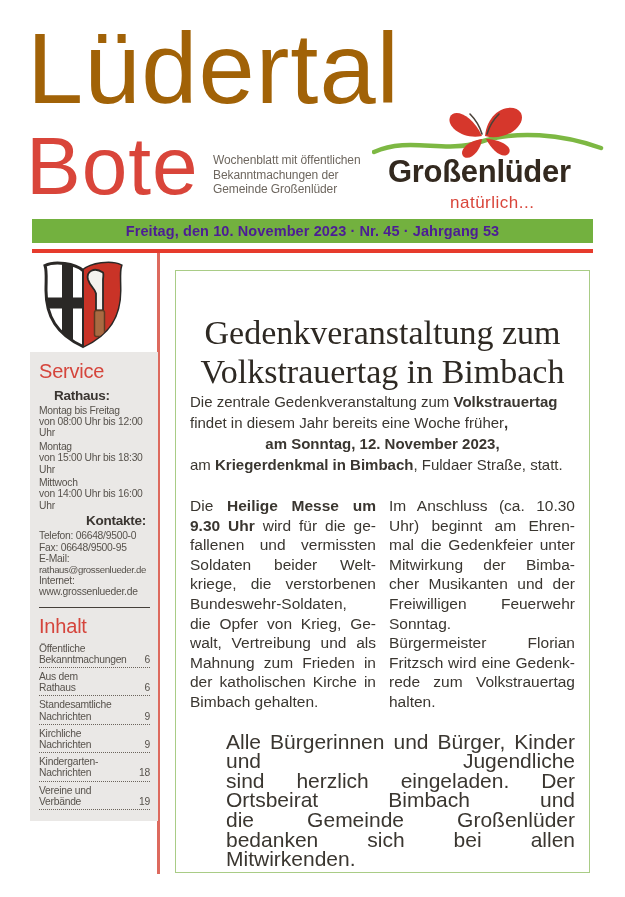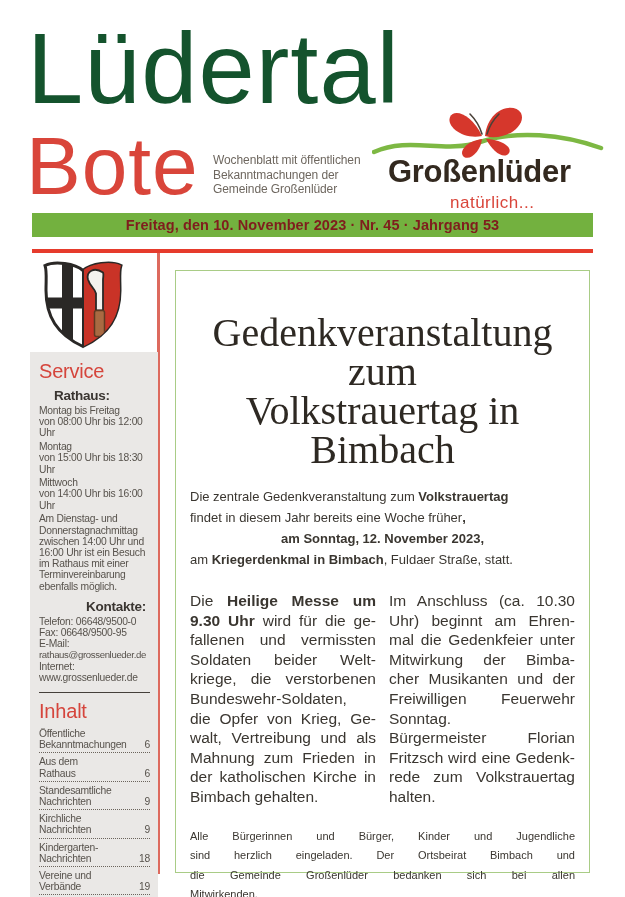--- a/index.html
+++ b/index.html
@@ -1,39 +1,39 @@
 <!DOCTYPE html>
 <html lang="de"><head>
 <meta charset="utf-8">
 <style>
   html,body{margin:0;padding:0;background:#fff;}
   .page{position:relative;width:625px;height:897px;background:#ffffff;overflow:hidden;
         font-family:"Liberation Sans",sans-serif;color:#3a3630;}
 
   
   .title-top{position:absolute;left:27px;top:16px;font-size:101px;line-height:104px;
-             font-weight:300;letter-spacing:1px;color:#14532d;}
+             font-weight:300;letter-spacing:1px;color:#a16207;}
   .title-bottom{position:absolute;left:26px;top:124px;font-size:82px;line-height:84px;
              font-weight:300;letter-spacing:1px;color:#d9453a;}
   .masthead-desc{position:absolute;left:213px;top:153px;font-size:12px;line-height:14.6px;
              color:#6e675f;letter-spacing:-0.1px;}
   .masthead-desc .ln{text-align:left;text-align-last:left;}
 
   
   .logo{position:absolute;left:372px;top:98px;width:232px;height:118px;}
   .logo-swoosh{position:absolute;left:0;top:28px;width:232px;height:34px;}
   .logo-butterfly{position:absolute;left:74px;top:2px;width:80px;height:62px;}
   .logo-wordmark{position:absolute;left:16px;top:56px;font-size:31px;font-weight:700;
              letter-spacing:-0.3px;color:#33291f;white-space:nowrap;}
   .logo-tagline{position:absolute;left:78px;top:95px;font-size:17px;color:#d9453a;
              letter-spacing:0.5px;white-space:nowrap;}
 
   
-  .banner{position:absolute;left:32px;top:213px;width:561px;height:24px;background:#73b13f;
-          color:#7f1d1d;font-size:14.5px;font-weight:700;line-height:24px;text-align:center;
+  .banner{position:absolute;left:32px;top:219px;width:561px;height:24px;background:#73b13f;
+          color:#4c1d95;font-size:14.5px;font-weight:700;line-height:24px;text-align:center;
           letter-spacing:0.1px;}
   .rule-red-h{position:absolute;left:32px;top:249px;width:561px;height:4px;background:#e63b2c;}
   .rule-red-v{position:absolute;left:157px;top:253px;width:3px;height:621px;background:#dd6a5e;}
 
   
   .coat{position:absolute;left:35px;top:258px;width:96px;height:95px;}
   .service-box{position:absolute;left:30px;top:352px;width:128px;box-sizing:border-box;
           background:#eae8e6;padding:8px 8px 8px 9px;font-size:10.3px;line-height:11.2px;
           letter-spacing:-0.25px;color:#57524c;}
   .sb-h1{font-size:20px;line-height:22px;color:#d5453c;margin:0 0 6px;letter-spacing:-0.2px;}
@@ -43,26 +43,26 @@
   .sb-kontakte{margin-top:2px;padding-left:32px;}
   .sb-line{margin:0;}
   .sb-small{font-size:9.6px;letter-spacing:-0.35px;}
   .sb-divider{border-top:1px solid #45403a;margin:9px 0 7px;height:0;}
   .toc-item{border-bottom:1.5px dotted #6b645c;padding-bottom:2px;margin-bottom:3px;}
   .toc-row{display:flex;justify-content:space-between;align-items:flex-end;}
 
   
   .article{position:absolute;left:175px;top:270px;width:415px;height:603px;box-sizing:border-box;
            border:1.5px solid #a9cc86;padding:0 14px;color:#3a3630;}
-  .headline{margin-top:42px;font-family:"Liberation Serif",serif;font-size:40px;line-height:39px;
+  .headline{margin-top:42px;font-family:"Liberation Serif",serif;font-size:34px;line-height:39px;
            color:#2e2923;}
-  .intro{margin-top:17px;font-size:13px;line-height:21px;}
+  .intro{font-size:15px;line-height:21px;}
   .cols{margin-top:21px;display:flex;gap:13px;font-size:15.5px;line-height:19.6px;}
   .col{flex:1;min-width:0;}
-  .closing{margin-top:20px;font-size:11px;line-height:19.6px;}
+  .closing{margin-top:20px;font-size:21px;line-height:19.6px;margin-left:36px;}
   b{font-weight:700;}
 
   
   .ln{text-align:justify;text-align-last:justify;}
   .ln.a-l{text-align:center;text-align-last:left;}
   .ln.a-c{text-align:center;text-align-last:center;}
 </style>
 </head>
 <body>
 
@@ -125,21 +125,20 @@
         <div>von 08:00 Uhr bis 12:00 Uhr</div>
       </div>
       <div class="sb-hour">
         <div>Montag</div>
         <div>von 15:00 Uhr bis 18:30 Uhr</div>
       </div>
       <div class="sb-hour">
         <div>Mittwoch</div>
         <div>von 14:00 Uhr bis 16:00 Uhr</div>
       </div>
-      <div class="sb-note">Am Dienstag- und Donnerstagnachmittag zwischen 14:00 Uhr und 16:00 Uhr ist ein Besuch im Rathaus mit einer Terminvereinbarung ebenfalls möglich.</div>
 
       <div class="sb-h2 sb-kontakte">Kontakte:</div>
       <div class="sb-line"><span>Telefon:</span> <span>06648/9500-0</span></div>
       <div class="sb-line"><span>Fax:</span> <span>06648/9500-95</span></div>
       <div class="sb-line">E-Mail:</div>
       <div class="sb-line sb-small">rathaus@grossenlueder.de</div>
       <div class="sb-line">Internet:</div>
       <div class="sb-line">www.grossenlueder.de</div>
 
       <div class="sb-divider"></div>

